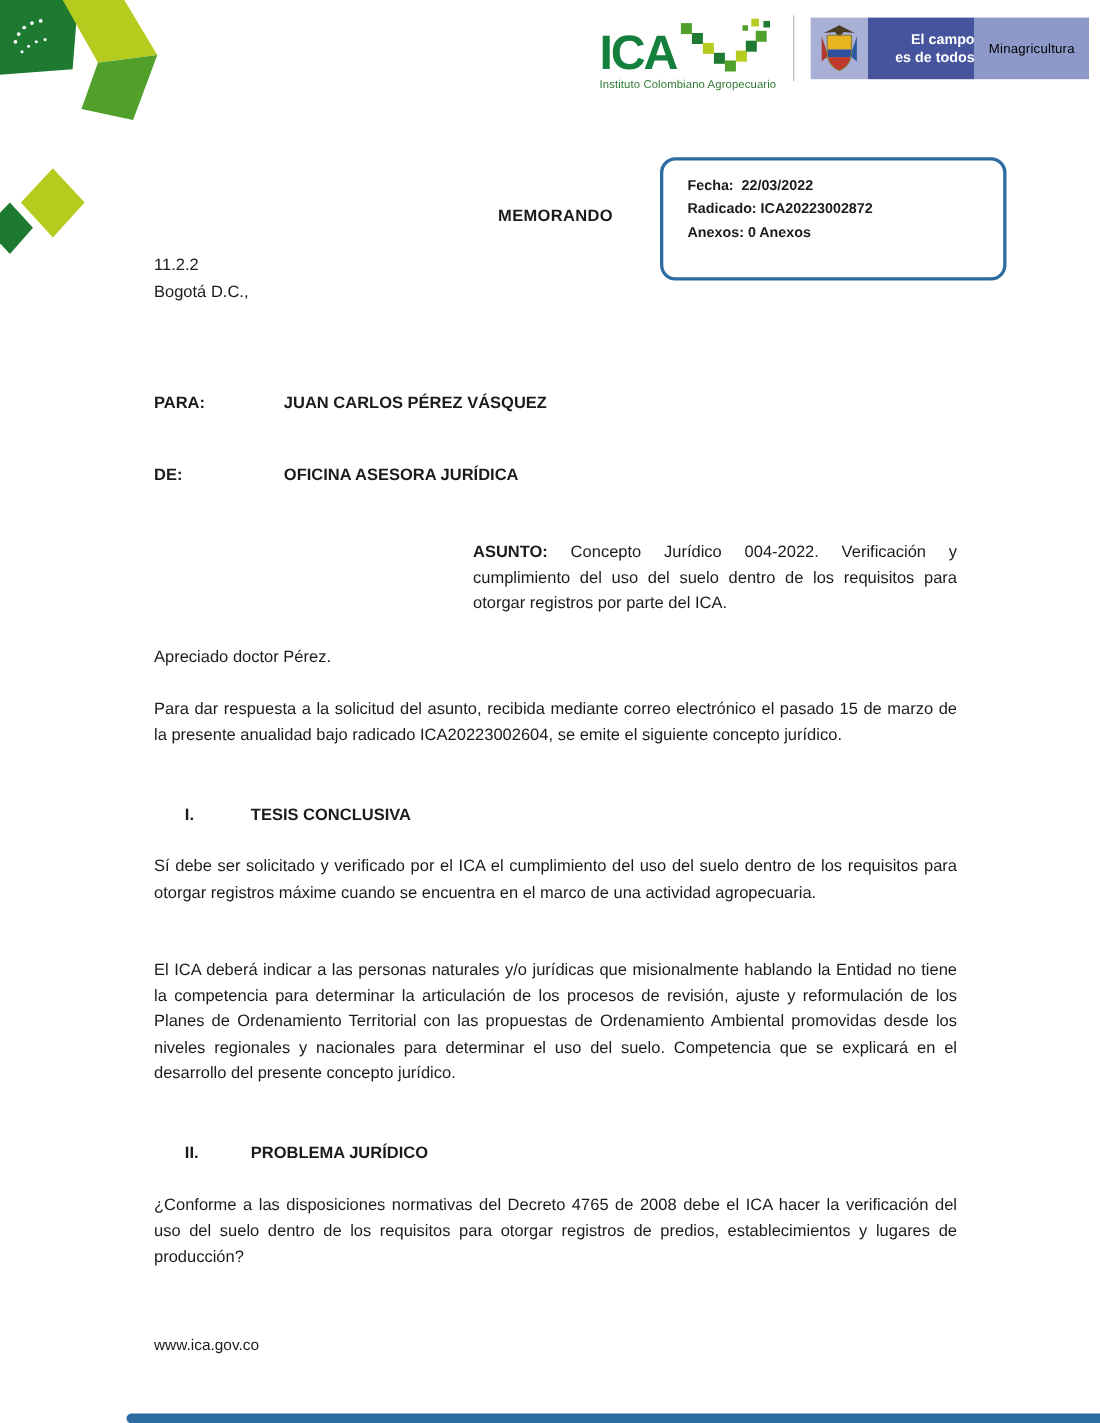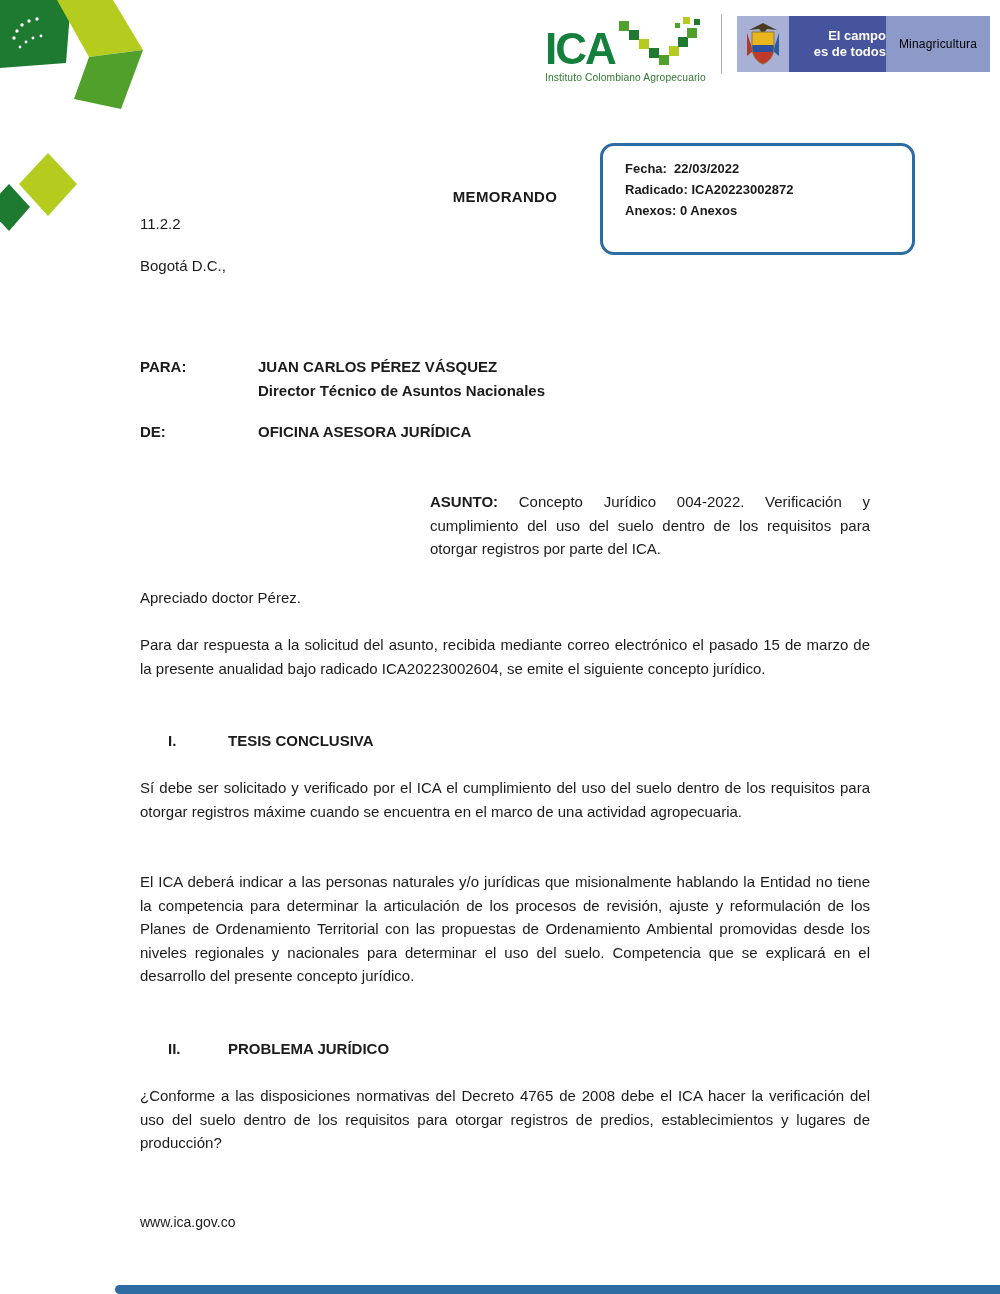--- a/index.html
+++ b/index.html
@@ -141,28 +141,27 @@
   </div>
 
   <div class="radicado-box">
     <div class="radicado-line">Fecha:  22/03/2022</div>
     <div class="radicado-line">Radicado: ICA20223002872</div>
     <div class="radicado-line">Anexos: 0 Anexos</div>
   </div>
 
   <div class="memo-title">MEMORANDO</div>
 
-  <div class="line" style="top:212px;">11.2.2</div>
+  <div class="line" style="top:229px;">11.2.2</div>
   <div class="line" style="top:254px;">Bogotá D.C.,</div>
 
   <div class="addr-row" style="top:355px;">
     <div class="addr-label">PARA:</div>
     <div>
       <div>JUAN CARLOS PÉREZ VÁSQUEZ</div>
-      <div>Director Técnico de Asuntos Nacionales</div>
     </div>
   </div>
 
   <div class="addr-row" style="top:420px;">
     <div class="addr-label">DE:</div>
     <div>OFICINA ASESORA JURÍDICA</div>
   </div>
 
   <div class="asunto">
     <span class="bold">ASUNTO:</span><span> Concepto Jurídico 004-2022. Verificación y cumplimiento del uso del suelo dentro de los requisitos para otorgar registros por parte del ICA.</span>

